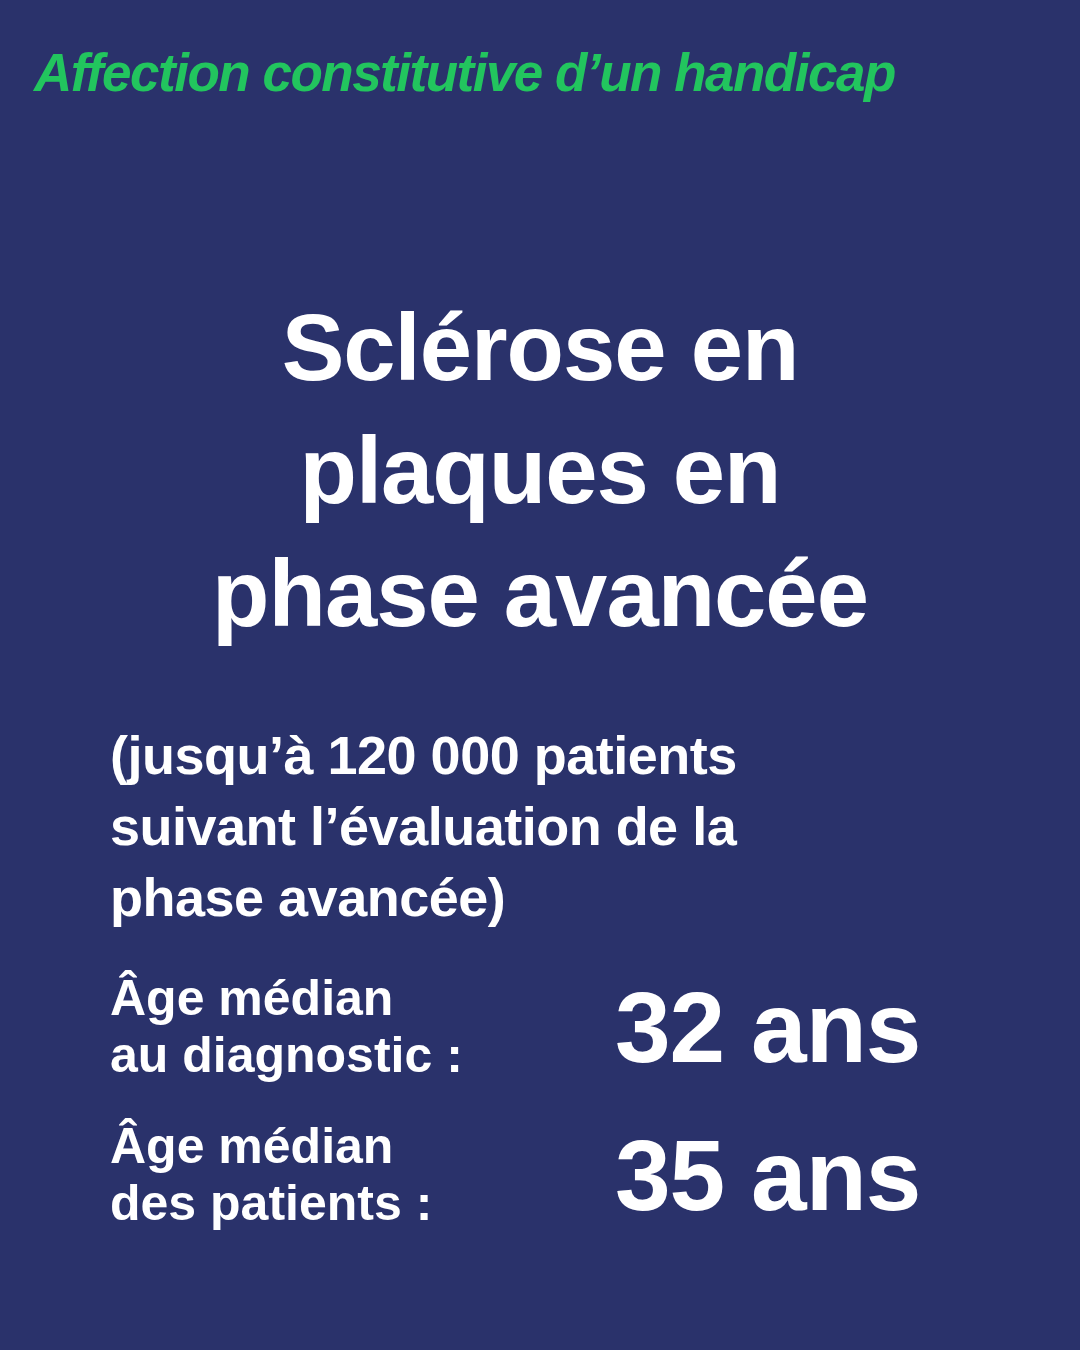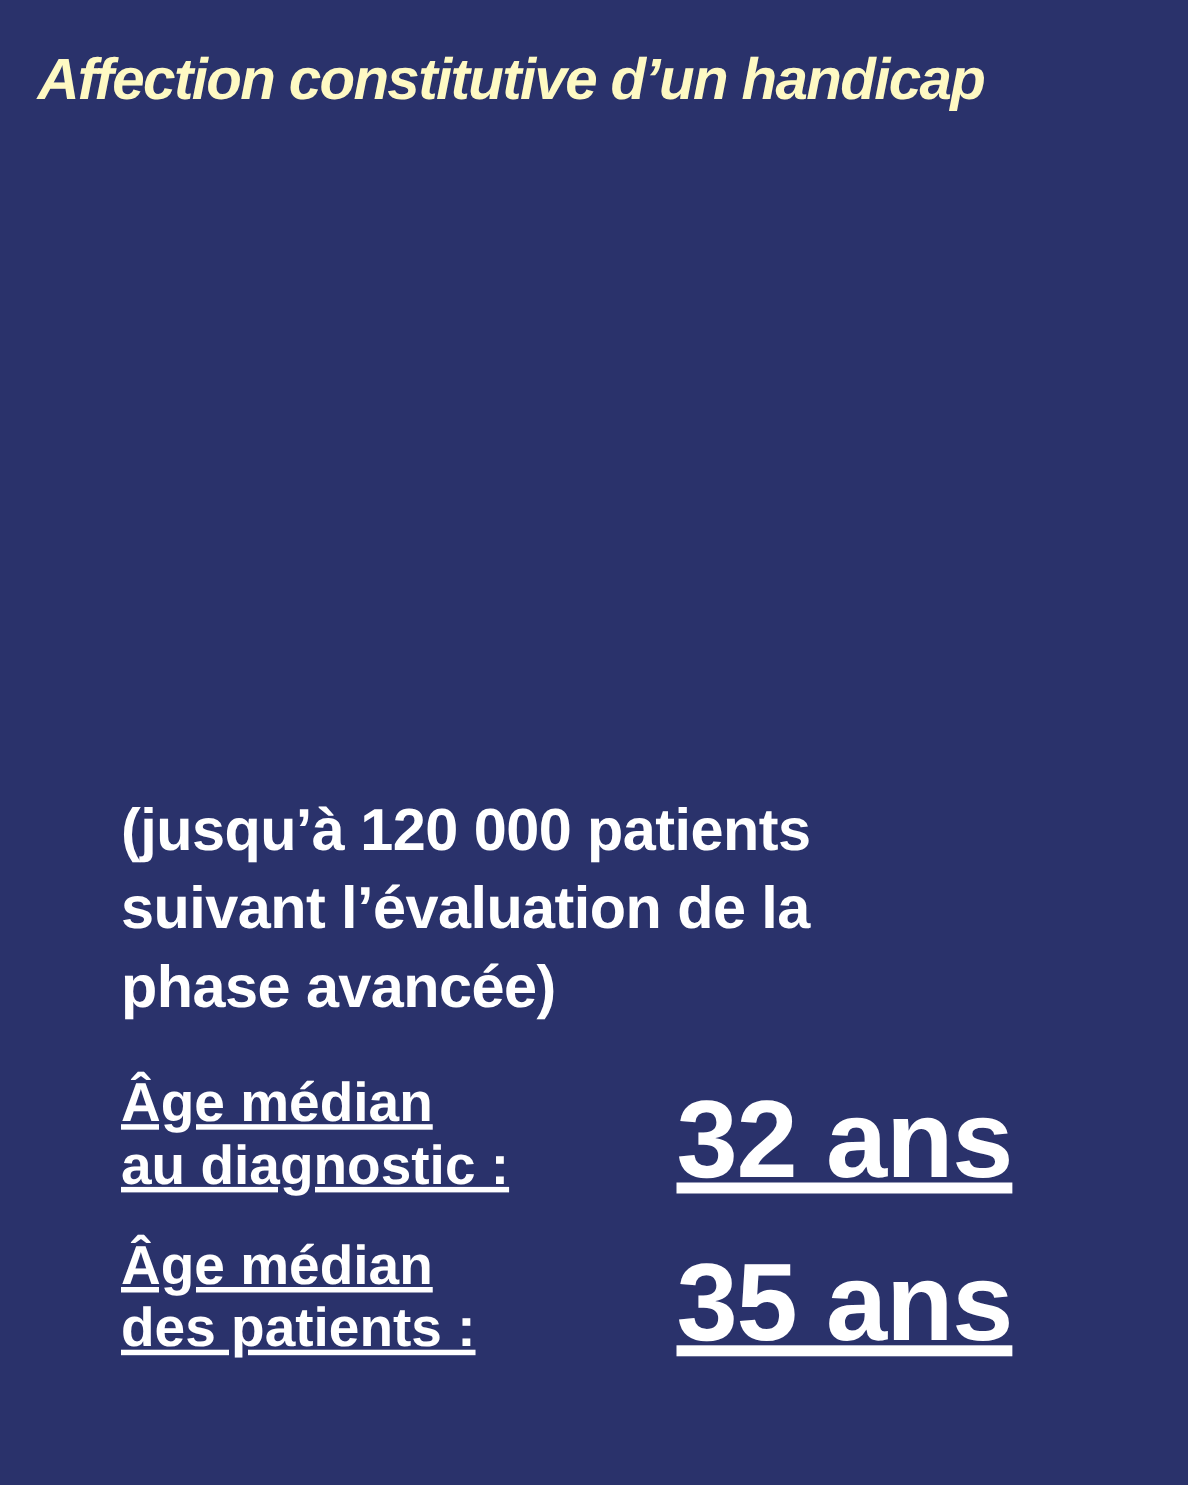--- a/index.html
+++ b/index.html
@@ -20,21 +20,21 @@
   .kicker {
     position: absolute;
     top: 40px;
     left: 34px;
     width: 1012px;
     font-size: 53px;
     line-height: 66px;
     font-style: italic;
     font-weight: bold;
     letter-spacing: -1.5px;
-    color: #fef9c3;
+    color: #22c55e;
     white-space: nowrap;
   }
   .title {
     position: absolute;
     top: 286px;
     left: 0;
     width: 1080px;
     text-align: center;
     font-size: 94px;
     line-height: 123px;
@@ -56,23 +56,22 @@
     position: absolute;
     top: 966px;
     left: 110px;
     width: 870px;
     display: flex;
     flex-direction: column;
     gap: 26px;
   }
   .stat-row {
     display: flex;
-    align-items: flex-end;
+    align-items: center;
     height: 122px;
-    text-decoration: underline;
   }
   .stat-label {
     width: 505px;
     flex: 0 0 505px;
     font-size: 50px;
     line-height: 57px;
     white-space: pre-line;
   }
   .stat-value {
     font-size: 100px;
@@ -81,20 +80,23 @@
     white-space: nowrap;
   }
 </style>
 </head>
 <body>
 
 <div class="canvas">
 
   <div class="kicker">Affection constitutive d’un handicap</div>
 
+  <div class="title">Sclérose en
+plaques en
+phase avancée</div>
 
   <div class="subtitle">(jusqu’à 120 000 patients
 suivant l’évaluation de la
 phase avancée)</div>
 
   <div class="stats">
 
     <div class="stat-row">
       <div class="stat-label">Âge médian
 au diagnostic :</div>

